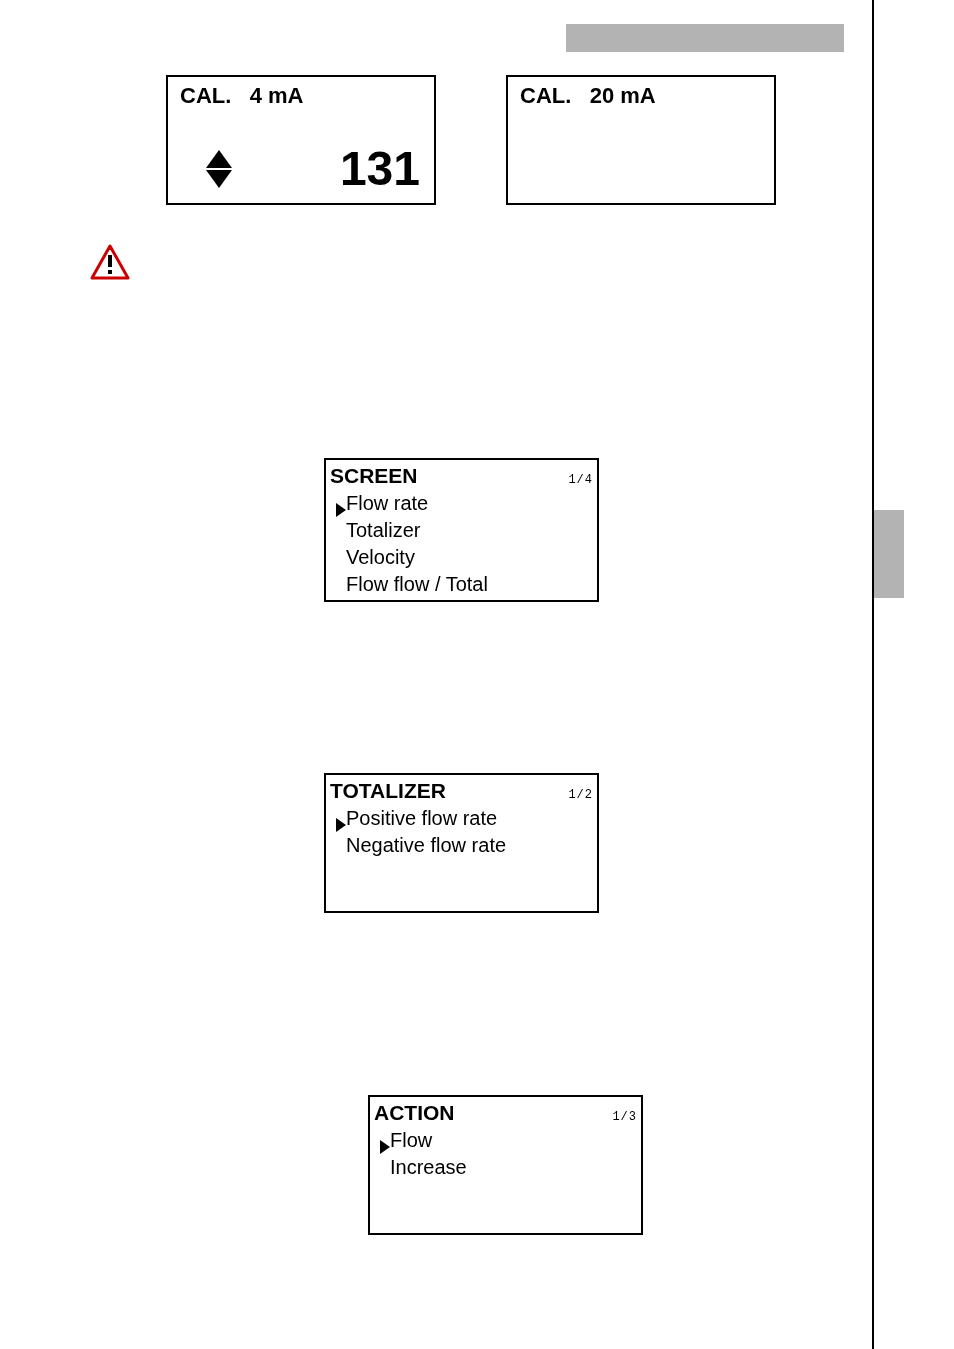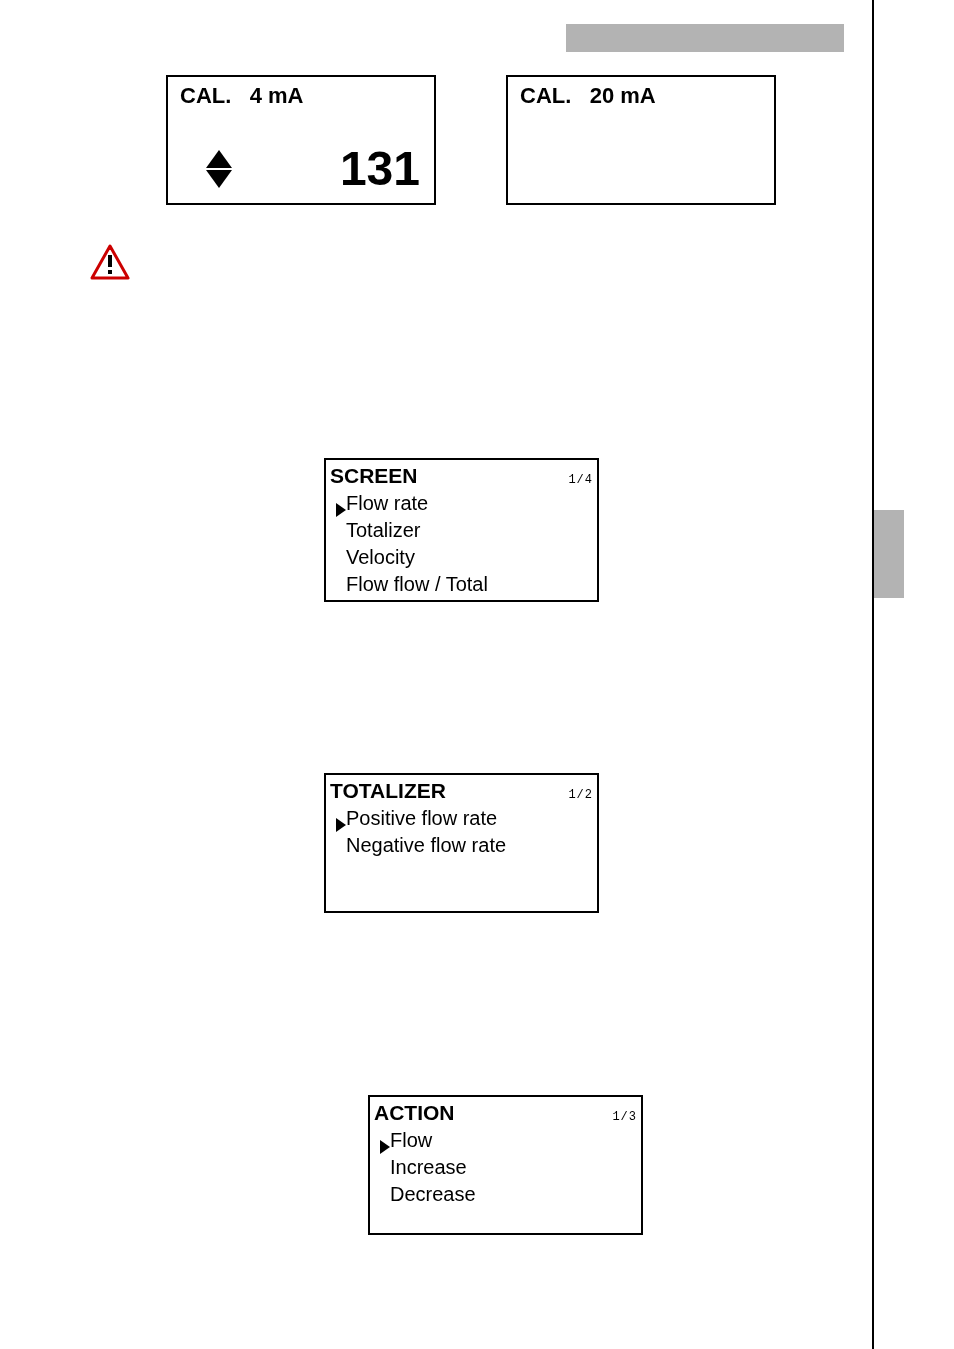--- a/index.html
+++ b/index.html
@@ -211,18 +211,14 @@
   </div>
   <div class="menu-items">
       <div class="menu-item">
         <div class="ptr"></div>
         <span>Flow</span>
       </div>
       <div class="menu-item">
         <div class="ptr hidden"></div>
         <span>Increase</span>
       </div>
-      <div class="menu-item">
-        <div class="ptr hidden"></div>
-        <span>Decrease</span>
-      </div>
     </div>
 </div>
 
 </body></html>

